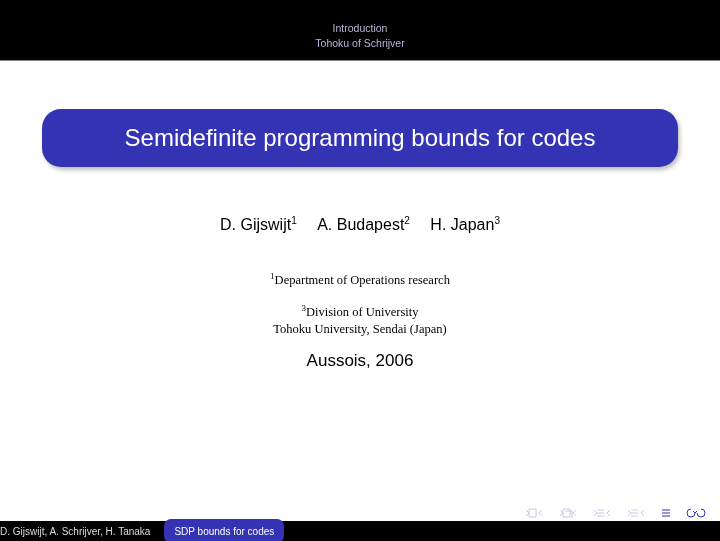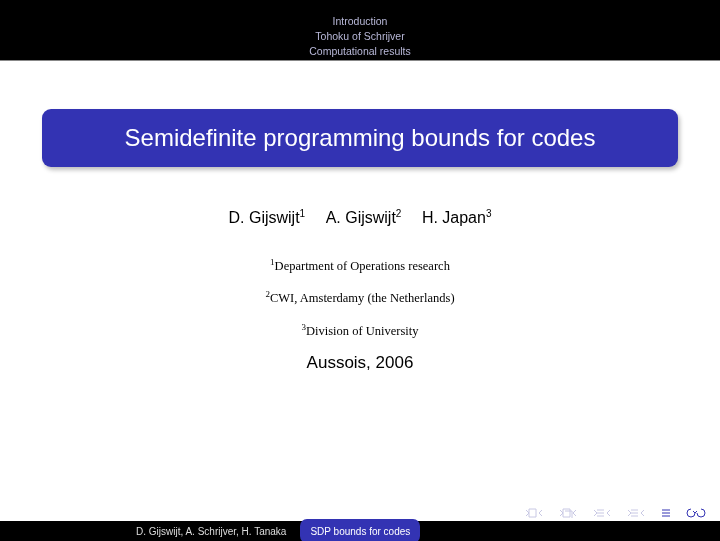--- a/index.html
+++ b/index.html
@@ -6,76 +6,73 @@
   html, body { width: 720px; height: 541px; font-family: "Helvetica Neue", Helvetica, Arial, sans-serif; background: #fff; overflow: hidden; }
   .slide { width: 720px; height: 541px; position: relative; display: flex; flex-direction: column; }
 
   .header { background: #000; height: 60px; position: relative; display: flex; align-items: center; justify-content: center; }
   .header-nav { position: absolute; left: 0; right: 0; text-align: center; margin-top: 12px; }
   .header-nav div { color: #b8b8d8; font-size: 10.5px; line-height: 15px; }
   .header-rule { height: 1px; background: #888; width: 100%; }
 
   .body { flex: 1; position: relative; padding: 48px 36px 0 36px; }
 
-  .title-block { background: #3333b3; border-radius: 9px; box-shadow: 2px 3px 4px rgba(0,0,0,0.25); padding: 15px 18px; text-align: center; margin: 0 6px 40px 6px; }
+  .title-block { background: #3333b3; border-radius: 19px; box-shadow: 2px 3px 4px rgba(0,0,0,0.25); padding: 15px 18px; text-align: center; margin: 0 6px 40px 6px; }
   .title-block .title { color: #fff; font-size: 24px; font-weight: 400; }
 
   .authors { text-align: center; font-size: 16px; margin-bottom: 26px; }
-  .authors .author { display: inline-block; margin: 1px 8px; }
+  .authors .author { display: inline-block; margin: 8px 8px; }
   .authors sup { font-size: 10px; vertical-align: super; }
 
   .affils { text-align: center; font-size: 12.5px; line-height: 16px; }
   .affil { margin-bottom: 12px; font-family: Liberation Serif, serif; }
   .affil sup { font-size: 9px; vertical-align: super; }
 
   .venue { text-align: center; font-size: 17px; margin-top: 14px; }
 
   .navbar { position: absolute; right: 14px; bottom: 23px; display: flex; align-items: center; gap: 14px; color: #c8c8e4; font-size: 10px; }
   .navbar .grp { display: inline-flex; align-items: center; gap: 2px; }
   .navbar svg { display: block; }
 
   .footer { position: absolute; bottom: 0; left: 0; right: 0; height: 20px; background: #000; display: flex; align-items: center; font-size: 10px; }
-  .footer .foot-authors { color: #ddd; padding-left: 136px; padding-right: 14px; }
+  .footer .foot-authors { color: #ddd; padding-right: 14px; }
   .footer .foot-title { background: #3333b3; color: #fff; height: 24px; display: inline-flex; align-items: center; padding: 0 10px; border-radius: 7px; }
 </style>
 </head>
 <body>
 
 <div class="slide">
 
   <div class="header">
     <div class="header-nav">
       <div>Introduction</div>
       <div>Tohoku of Schrijver</div>
-      <div>Computational results</div>
     </div>
   </div>
   <div class="header-rule"></div>
 
   <div class="body">
 
     <div class="title-block">
       <div class="title">Semidefinite programming bounds for codes</div>
     </div>
 
     <div class="authors">
       <span class="author"><span>D. Gijswijt</span><sup>1</sup></span>
-      <span class="author"><span>A. Gijswijt</span><sup>2</sup></span>
+      <span class="author"><span>A. Budapest</span><sup>2</sup></span>
       <span class="author"><span>H. Japan</span><sup>3</sup></span>
     </div>
 
     <div class="affils">
       <div class="affil">
         <sup>1</sup><span>Department of Operations research</span><br>
       </div>
       <div class="affil">
-        <sup>2</sup><span>CWI, Amsterdamy (the Netherlands)</span>
-      </div>
-      <div class="affil">
         <sup>3</sup><span>Division of University</span><br>
+        <span>Tohoku University, Sendai (Japan)</span>
       </div>
     </div>
 
     <div class="venue">Aussois, 2006</div>
 
   </div>
 
   <div class="navbar">
     <span class="grp">
       <svg width="20" height="10">

